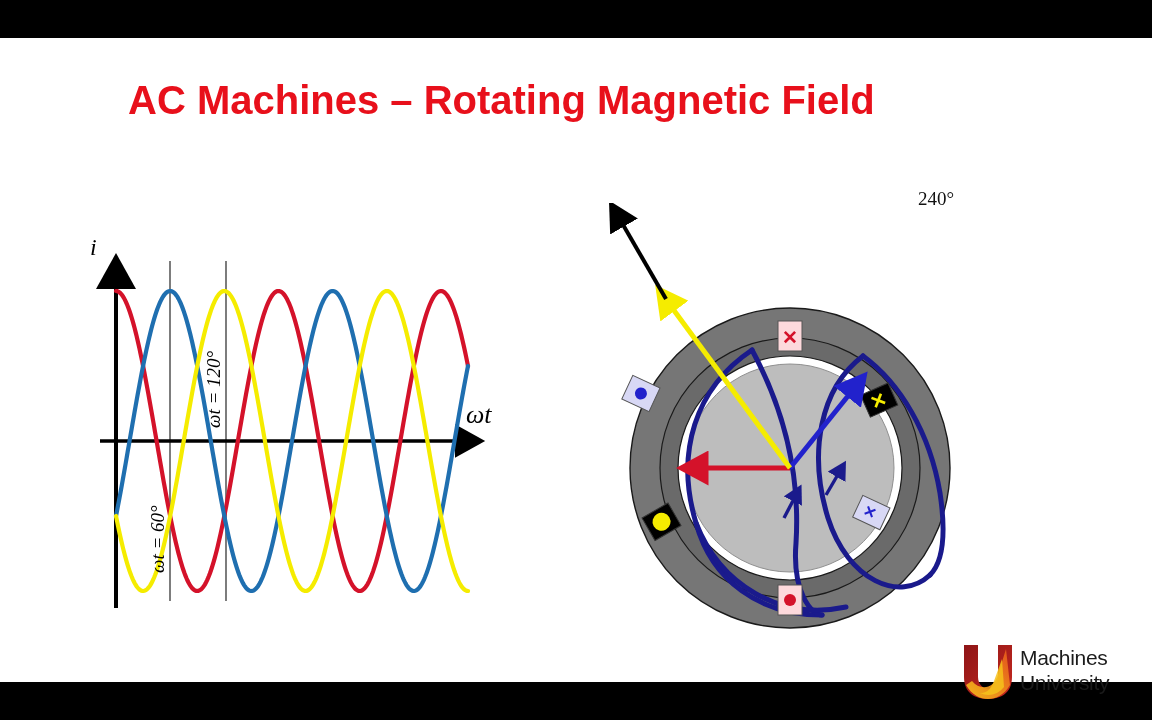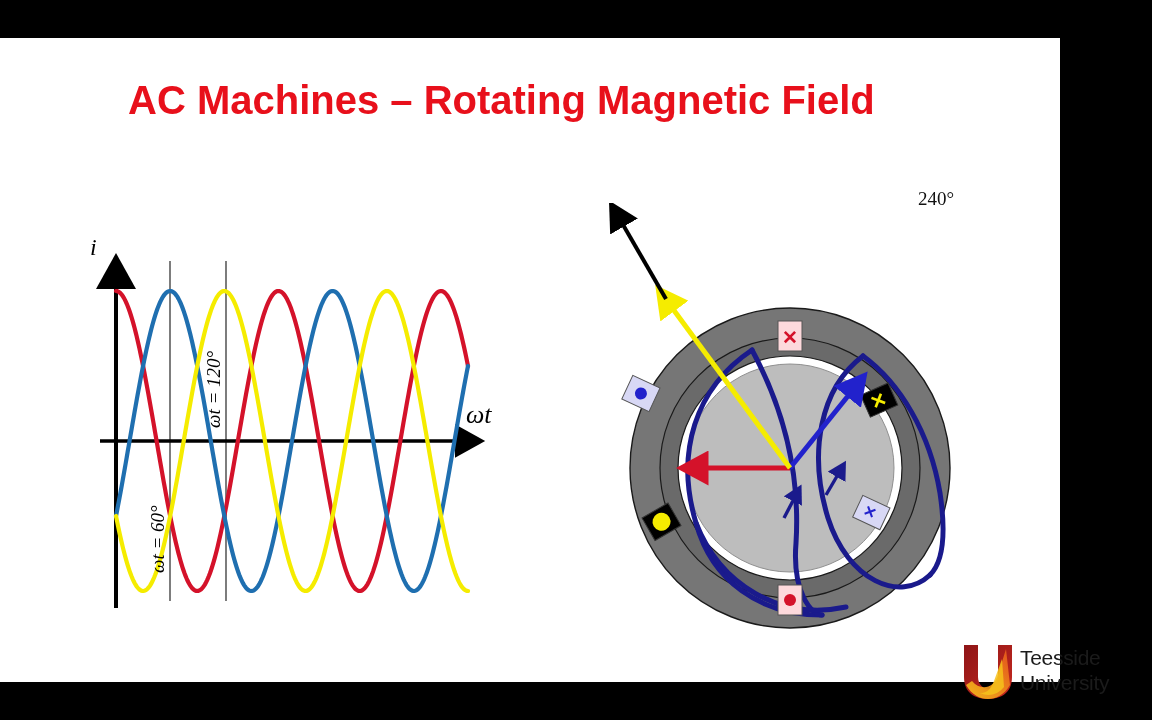--- a/index.html
+++ b/index.html
@@ -1,19 +1,19 @@
 <!DOCTYPE html>
 <html><head>
 <meta charset="utf-8">
 <style>
   html,body{margin:0;padding:0;background:#000;}
   body{width:1152px;height:720px;overflow:hidden;
        font-family:"Liberation Serif",serif;}
   #stage{position:relative;width:1152px;height:720px;background:#000;}
-  #slide{position:absolute;left:0;top:38px;width:1060px;height:644px;background:#ffffff;}
+  #slide{position:absolute;left:0;top:38px;width:1152px;height:644px;background:#ffffff;}
 
   #title{
     position:absolute;left:128px;top:40px;width:900px;
     font-family:"Liberation Sans",sans-serif;
     font-weight:bold;font-size:40px;color:#e8101b;
     letter-spacing:0px;white-space:nowrap;
   }
 
   #angle-label{
     position:absolute;left:918px;top:150px;
@@ -170,19 +170,19 @@
             <stop offset="0" stop-color="#f6c21b"></stop>
               <stop offset="1" stop-color="#e8561c"></stop>
           </linearGradient>
         </defs>
         <path d="M6,4 L20,4 L20,36 C20,44 26,48 30,48 C34,48 40,44 40,36 L40,4 L54,4 L54,36
                  C54,52 43,58 30,58 C17,58 6,52 6,36 Z" fill="url(#gA)"></path>
         <path d="M8,44 C14,54 22,58 30,58 C38,58 46,54 52,44 L48,8 L40,34 C36,48 22,50 14,40 Z" fill="url(#gB)" opacity="0.92"></path>
         <path d="M22,52 C30,56 40,54 46,46 L44,18 L36,40 C32,50 28,52 22,52 Z" fill="#f6c21b" opacity="0.85"></path>
       </svg>
       <div class="logo-text">
-        <div>Teesside</div>
+        <div>Machines</div>
         <div>University</div>
       </div>
     </div>
 
   </div>
 </div>
 
 </body></html>

